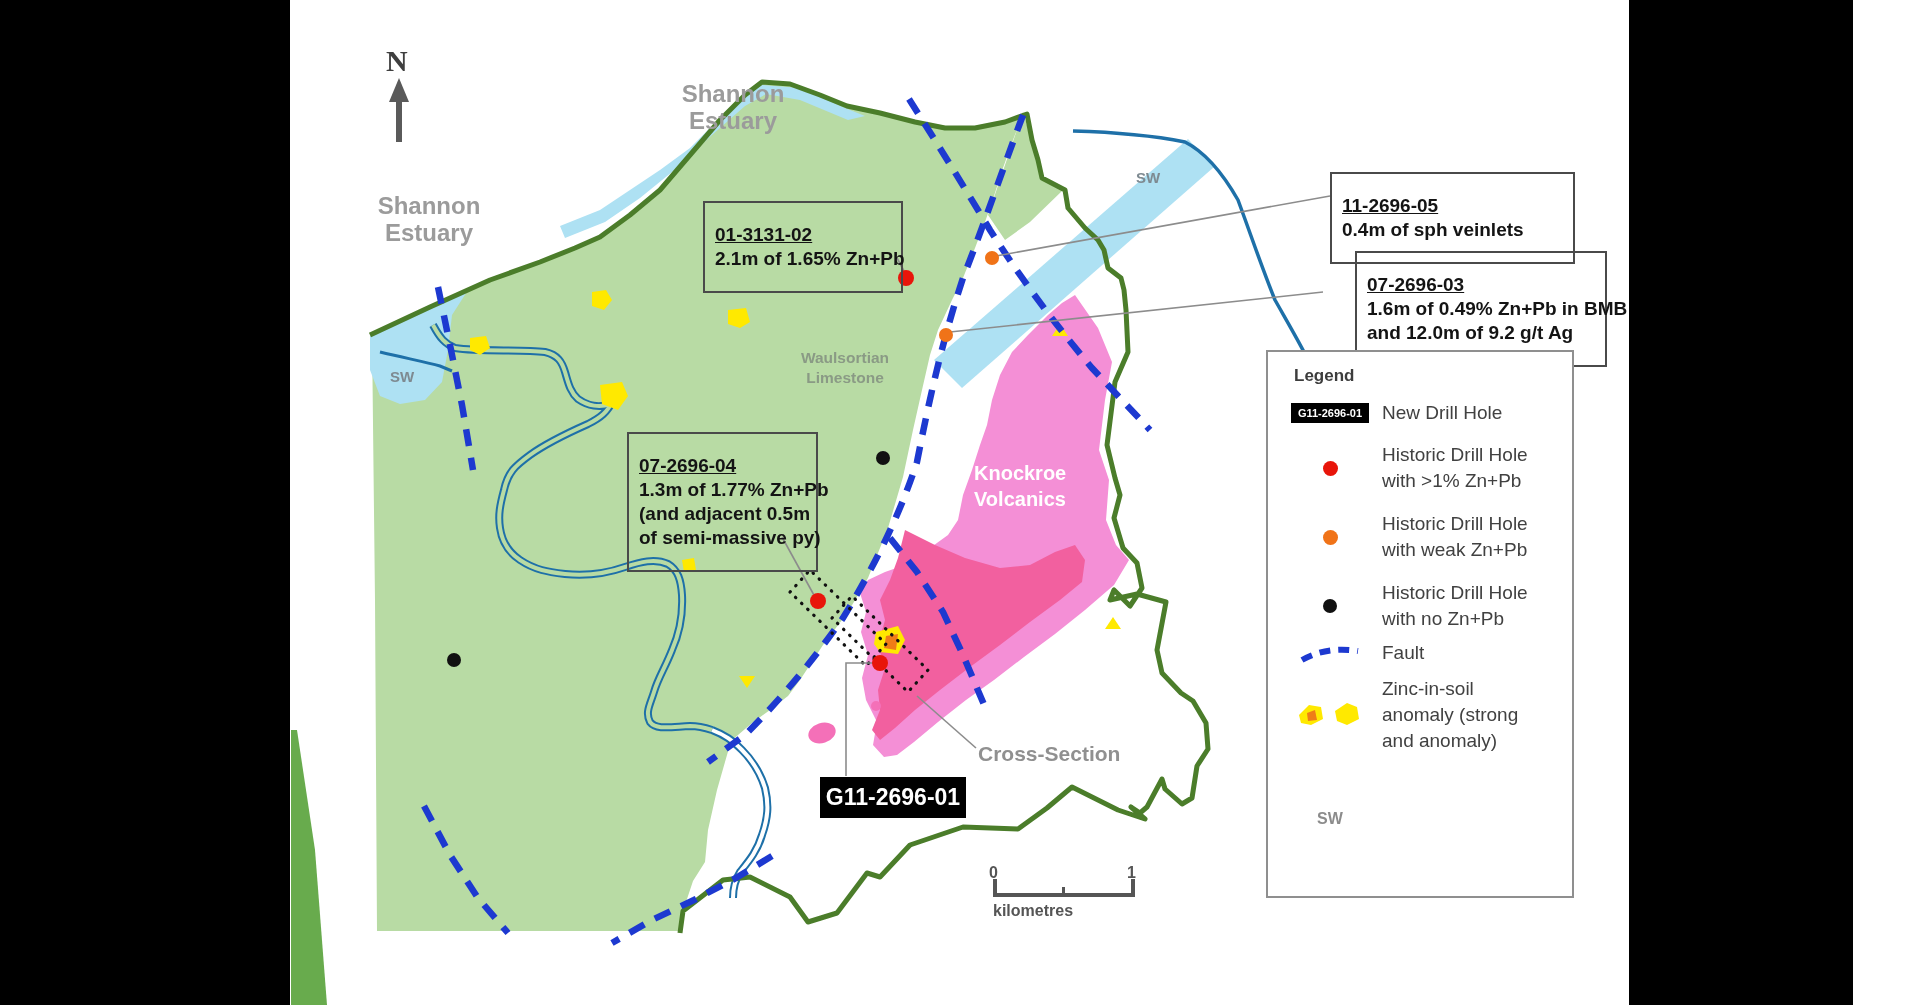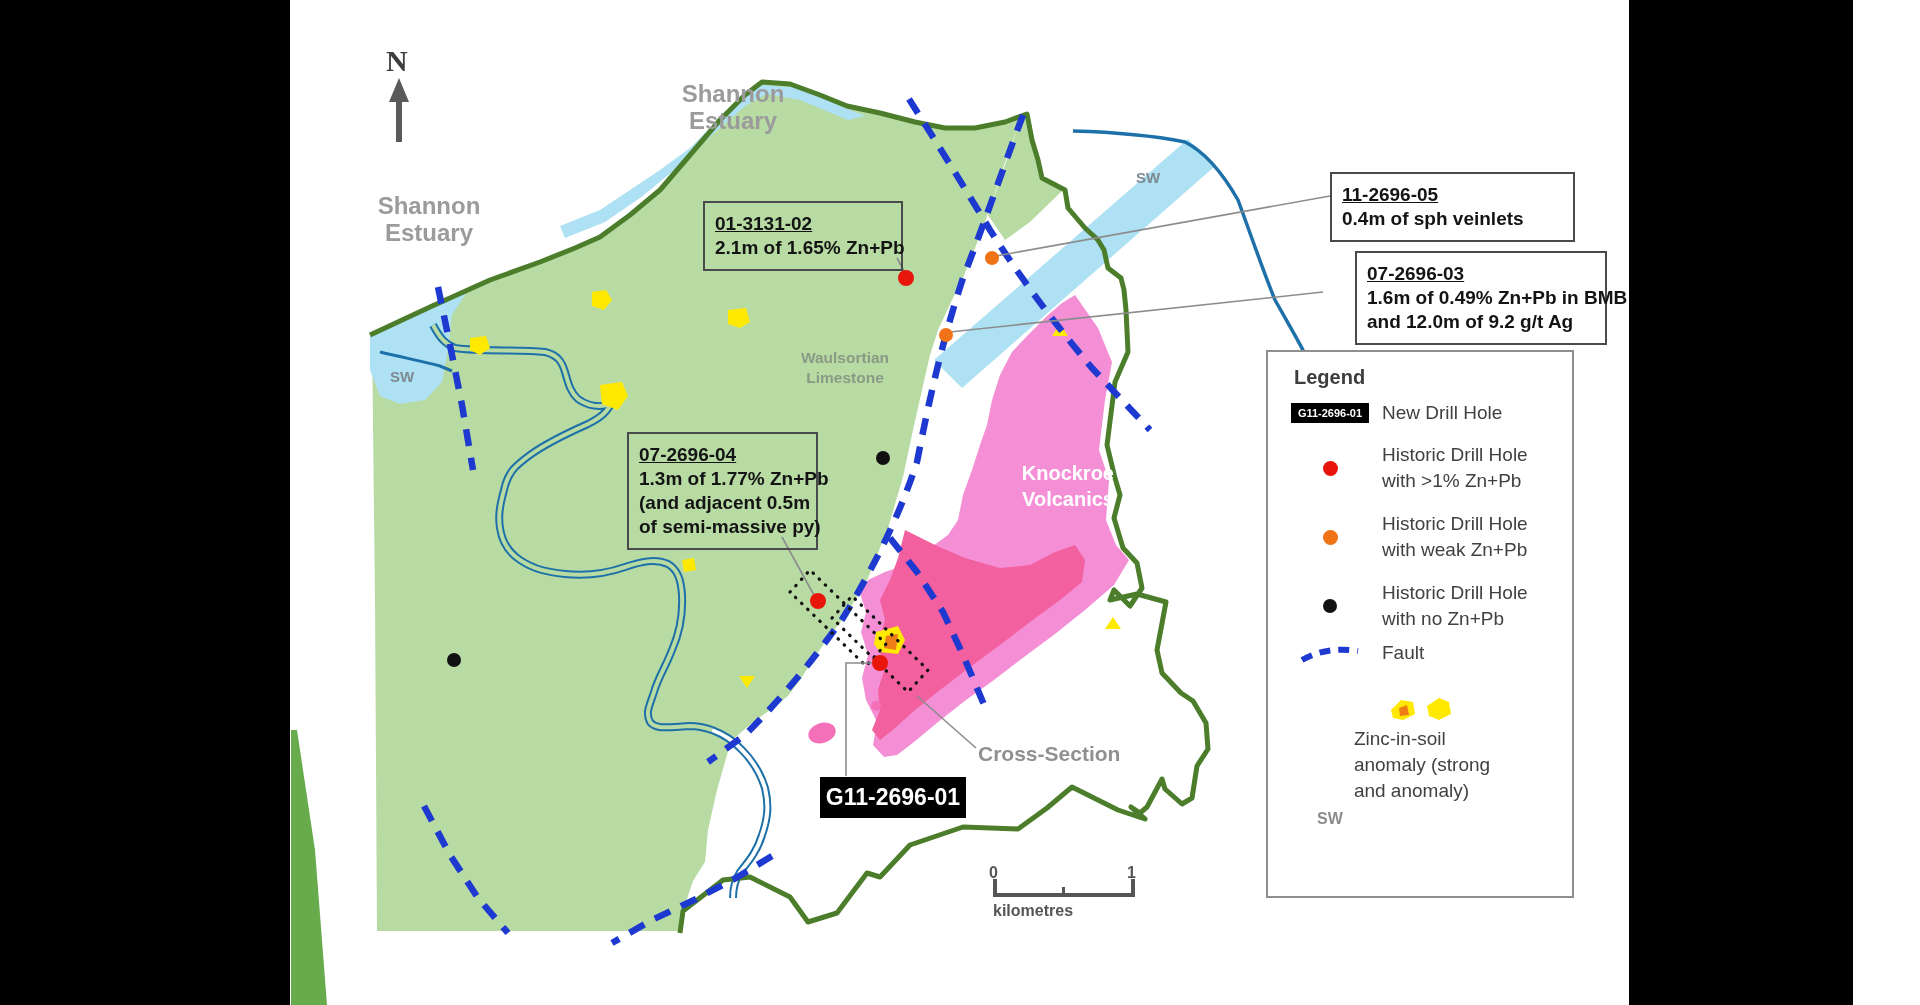--- a/index.html
+++ b/index.html
@@ -2,31 +2,31 @@
 <html><head>
 <meta charset="utf-8">
 <style>
   html,body{margin:0;padding:0;background:#ffffff;}
   body{font-family:"Liberation Sans",sans-serif;}
   .stage{position:relative;width:1920px;height:1005px;overflow:hidden;background:#fff;}
   .abs{position:absolute;}
   .bar{position:absolute;top:0;height:1005px;background:#000;}
   .maplabel{position:absolute;color:#9b9b9b;font-weight:700;text-align:center;font-size:24px;line-height:27px;}
   .swlabel{position:absolute;color:#7e8a91;font-weight:700;font-size:15px;}
-  .callout{position:absolute;border:2px solid #4a4a4a;background:transparent;padding:9px 10px;color:#141414;font-size:19px;font-weight:700;line-height:24px;white-space:nowrap;}
+  .callout{position:absolute;border:2px solid #4a4a4a;background:transparent;padding:20px 10px;color:#141414;font-size:19px;font-weight:700;line-height:24px;white-space:nowrap;}
   .callout .cid{text-decoration:underline;}
   .g11box{position:absolute;background:#000;color:#fff;font-size:23px;font-weight:700;display:flex;align-items:center;justify-content:center;}
   .legend{position:absolute;border:2px solid #8f8f8f;background:#fff;}
-  .legend-title{position:absolute;left:26px;top:14px;font-size:20px;font-weight:700;color:#3d3d3d;}
+  .legend-title{position:absolute;left:26px;top:14px;font-size:17px;font-weight:700;color:#3d3d3d;}
   .lrow{position:absolute;left:10px;width:288px;display:flex;align-items:center;}
   .lsym{width:104px;display:flex;align-items:center;justify-content:center;flex:none;}
   .llab{flex:1;color:#414141;font-size:19px;line-height:26px;}
   .chip{background:#000;color:#fff;font-size:11px;font-weight:700;padding:4px 7px;letter-spacing:0px;}
   .dot{border-radius:50%;display:block;}
-  .knockroe{position:absolute;color:#fff;font-weight:700;font-size:20px;line-height:26px;text-align:right;}
+  .knockroe{position:absolute;color:#fff;font-weight:700;font-size:20px;line-height:26px;text-align:left;}
   .waul{position:absolute;color:#8a9a85;font-weight:700;font-size:15.5px;line-height:20px;text-align:center;}
   .xsec{position:absolute;color:#909090;font-weight:700;font-size:21px;}
   .scalenum{position:absolute;color:#555;font-weight:700;font-size:16px;}
   .scalebar{position:absolute;background:#555;}
   .kilom{position:absolute;color:#555;font-weight:700;font-size:16px;text-align:left;}
   .northN{position:absolute;color:#3f3f3f;font-family:"Liberation Serif",serif;font-weight:700;font-size:30px;}
 </style>
 </head>
 <body>
 
@@ -213,21 +213,21 @@
     <div class="lrow" style="top:288px;">
       <div class="lsym">
         <svg width="64" height="24" viewBox="0 0 64 24">
             <path d="M4,19 C22,9 40,7 60,10" fill="none" stroke="#1d39d0" stroke-width="6" stroke-dasharray="11 8"></path>
           </svg>
       </div>
       <div class="llab">
           <div>Fault</div>
         </div>
     </div>
-    <div class="lrow" style="top:342px;flex-direction:column;">
+    <div class="lrow" style="top:324px;">
       <div class="lsym">
         <svg width="70" height="32" viewBox="0 0 70 32">
           <path d="M4,16 L14,6 L26,8 L28,20 L16,26 L6,24 Z" fill="#ffe900"></path>
           <path d="M12,14 L20,11 L22,21 L13,22 Z" fill="#ef7d17"></path>
           <path d="M40,12 L52,4 L62,8 L64,20 L52,26 L42,22 Z" fill="#ffe900"></path>
         </svg>
       </div>
       <div class="llab">
         <div>Zinc-in-soil</div>
         <div>anomaly (strong</div>

